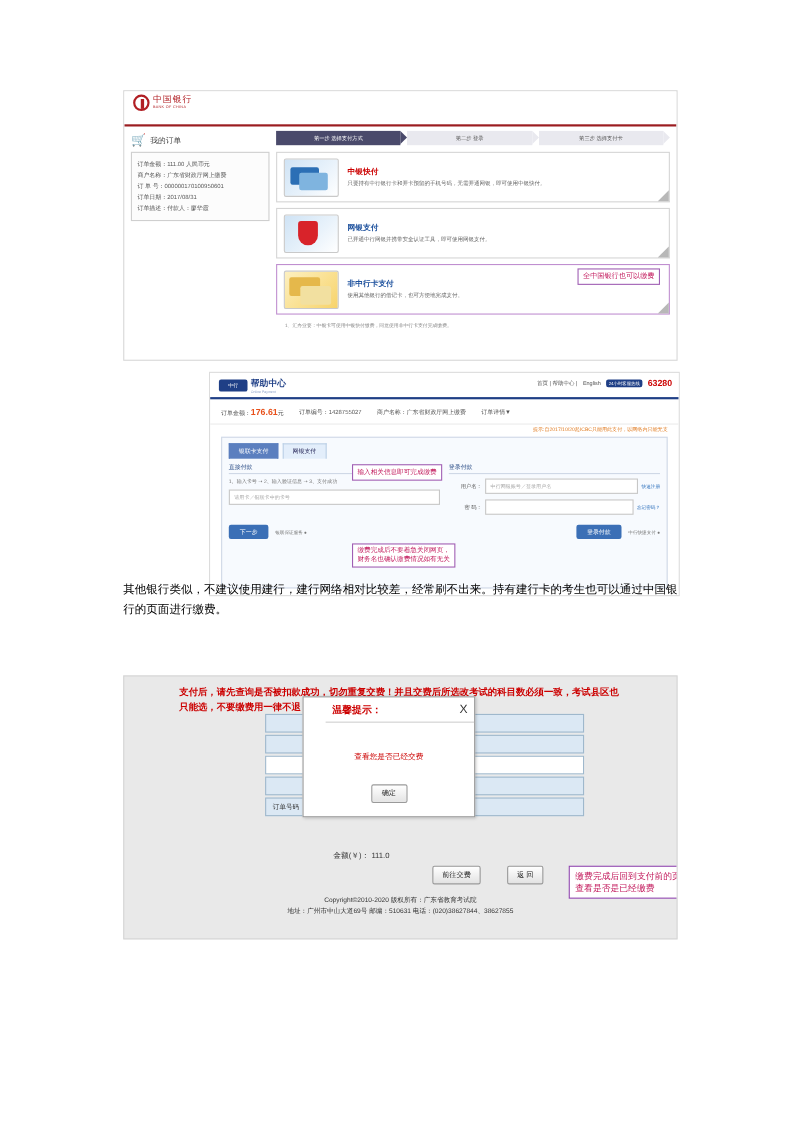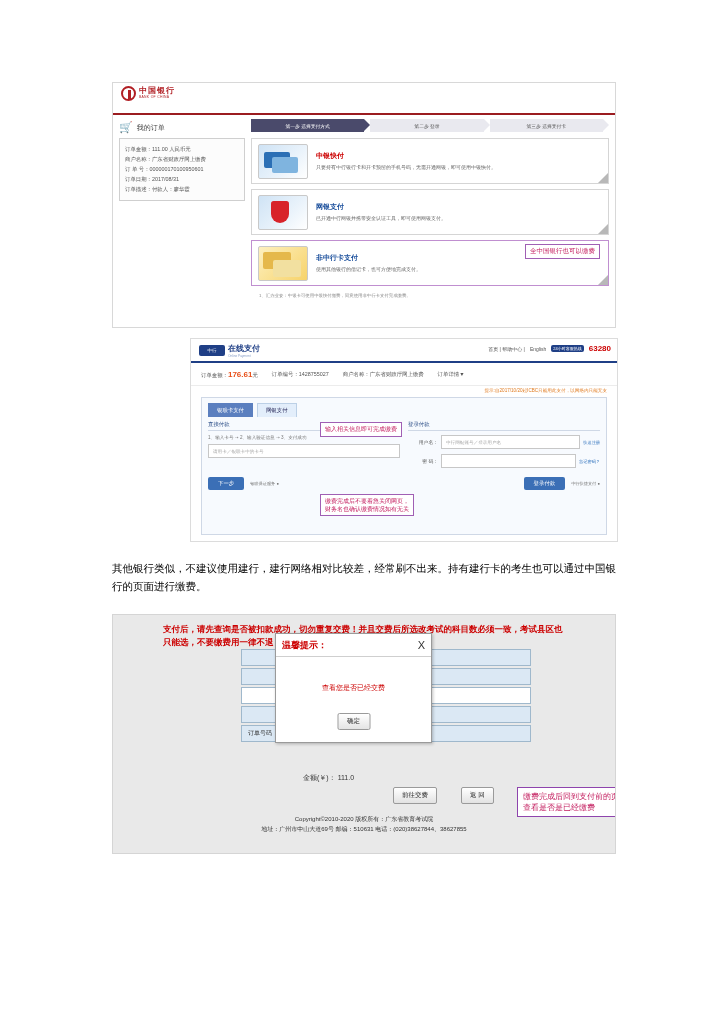--- a/index.html
+++ b/index.html
@@ -16,21 +16,21 @@
   .shot1{
     position:absolute;left:112px;top:82px;width:504px;height:246px;
     background:#ffffff;border:1px solid #d8d8d8;box-sizing:border-box;
     overflow:hidden;
   }
   .boc-header{height:30px;border-bottom:2px solid #9b1c20;position:relative;background:#fff;}
   .boc-logo{position:absolute;left:8px;top:3px;display:flex;align-items:center;gap:3px;}
   .boc-mark{width:15px;height:15px;border-radius:50%;border:2.5px solid #b11f24;position:relative;box-sizing:border-box;}
   .boc-mark:after{content:"";position:absolute;left:5px;top:1.5px;width:3px;height:9px;background:#b11f24;}
   .boc-name{line-height:1;}
-  .boc-cn{font-size:8px;color:#b11f24;font-weight:bold;letter-spacing:1px;}
+  .boc-cn{font-size:8px;color:#b11f24;font-weight:normal;letter-spacing:1px;}
   .boc-en{font-size:3.4px;color:#b11f24;letter-spacing:.3px;margin-top:1px;}
 
   .boc-body{display:flex;height:214px;}
   .boc-left{width:136px;padding:6px 4px 0 6px;box-sizing:border-box;}
   .cart-row{display:flex;align-items:center;gap:4px;margin-bottom:4px;}
   .cart-ico{font-size:11px;color:#6f6f6f;}
   .cart-txt{font-size:7px;color:#444;}
   .order-box{border:1px solid #cfcfcf;background:#fcfcfc;padding:4px 5px;}
   .order-line{font-size:5.4px;color:#555;margin:3px 0;white-space:nowrap;}
 
@@ -100,21 +100,21 @@
   .op-link{font-size:4.2px;color:#2a6ebb;white-space:nowrap;}
   .op-btn{background:#3b6fb6;color:#fff;font-size:5.4px;padding:3px 10px;border-radius:2px;display:inline-block;}
   .op-btnrow{display:flex;align-items:center;gap:6px;padding:0 6px;}
   .op-small{font-size:4.2px;color:#777;}
   .op-note1{position:absolute;left:118px;top:24px;border:1px solid #a05fb4;background:#fff;
             color:#c2185b;font-size:6px;padding:2px 4px;}
   .op-note2{position:absolute;left:118px;top:96px;border:1px solid #a05fb4;background:#fff;
             color:#c2185b;font-size:6px;padding:2px 4px;line-height:1.35;}
 
   
-  .para{position:absolute;left:112px;top:560px;width:504px;font-size:10.5px;color:#000;line-height:1.75;
+  .para{position:absolute;left:112px;top:528px;width:504px;font-size:10.5px;color:#000;line-height:1.75;
         font-family:"Liberation Serif","DejaVu Serif",serif;}
 
   
   .shot3{position:absolute;left:112px;top:614px;width:504px;height:240px;background:#e9e9e9;
          border:1px solid #d5d5d5;box-sizing:border-box;overflow:hidden;}
   .s3-red{position:absolute;left:50px;top:8px;width:405px;color:#cc0000;font-size:8.5px;font-weight:bold;line-height:1.5;}
   .s3-table{position:absolute;left:128px;top:34px;width:290px;}
   .s3-row{height:15px;border:1px solid #9fb8cc;background:#dbe8f4;margin-bottom:2px;
           display:flex;align-items:center;padding-left:6px;font-size:6px;color:#333;}
   .s3-row.white{background:#ffffff;}
@@ -122,21 +122,21 @@
   .s3-buttons{position:absolute;left:280px;top:172px;display:flex;gap:24px;}
   .s3-btn{border:1px solid #9a9a9a;background:linear-gradient(#fff,#e2e2e2);font-size:6.5px;
           padding:3px 8px;color:#222;border-radius:2px;}
   .s3-note{position:absolute;left:404px;top:172px;border:1.5px solid #8e44ad;background:#fff;
            color:#c2185b;font-size:8px;line-height:1.4;padding:3px 5px;width:175px;box-sizing:border-box;}
   .s3-foot{position:absolute;left:0;right:0;top:200px;text-align:center;font-size:6px;color:#333;line-height:1.6;}
 
   .dialog{position:absolute;left:162px;top:18px;width:155px;height:108px;background:#fff;
           border:1px solid #9a9a9a;box-shadow:1px 1px 3px rgba(0,0,0,.25);}
   .dlg-title{height:22px;border-bottom:1px solid #cfcfcf;display:flex;align-items:center;
-             justify-content:space-between;padding:0 6px;}
+             justify-content:space-between;padding:0 6px;margin-left:20px;}
   .dlg-title-txt{font-size:9px;color:#c00;font-weight:bold;}
   .dlg-x{font-size:11px;color:#333;}
   .dlg-msg{text-align:center;font-size:7px;color:#c00;margin-top:26px;}
   .dlg-ok{position:absolute;left:50%;transform:translateX(-50%);bottom:12px;
           border:1px solid #9a9a9a;background:linear-gradient(#fff,#e4e4e4);
           font-size:6.5px;padding:3px 9px;border-radius:2px;color:#222;}
 </style>
 </head>
 <body>
 
@@ -214,21 +214,21 @@
         <div class="boc-foot">1、汇办业要：中银卡可使用中银快付缴费，同意使用非中行卡支付完成缴费。</div>
       </div>
     </div>
   </div>
 
   <div class="shot2">
     <div class="op-head">
       <div class="op-logo">
         <div class="op-badge">中行</div>
         <div>
-          <div class="op-logo-cn">在线支付</div>
+          <div class="op-logo-cn">帮助中心</div>
           <div class="op-logo-en">Online Payment</div>
         </div>
       </div>
       <div class="op-right">
         <span>首页 | 帮助中心 |</span>
         <span>English</span>
         <span class="op-tag">24小时客服热线</span>
         <span class="op-phone">63280</span>
       </div>
     </div>

